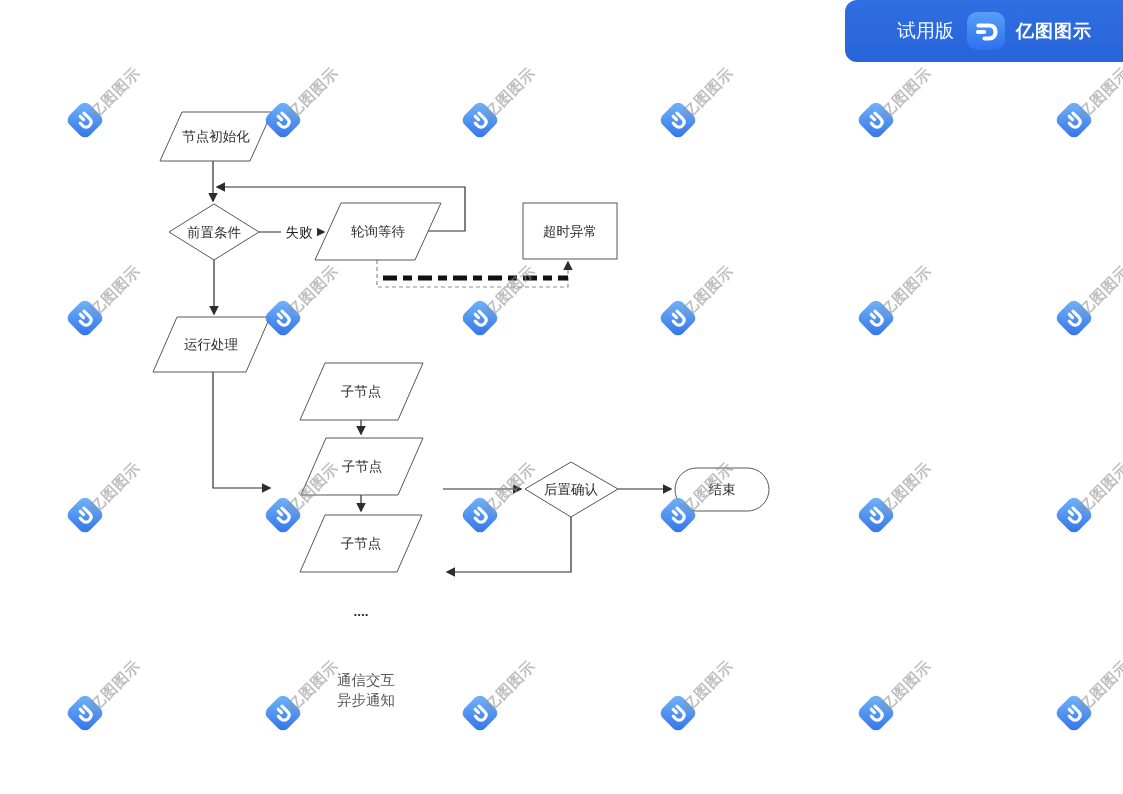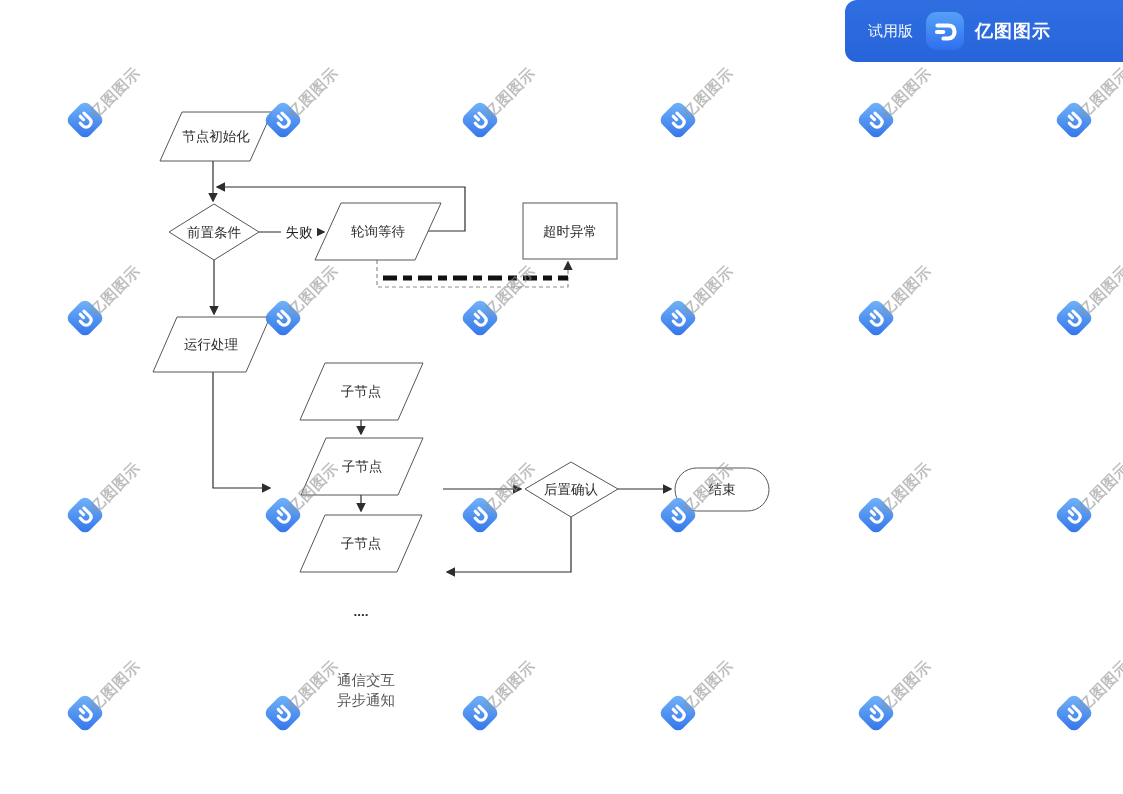--- a/index.html
+++ b/index.html
@@ -25,21 +25,21 @@
     position:absolute;left:8px;top:-14px;transform:rotate(-45deg);transform-origin:0 50%;
     font-size:15px;letter-spacing:1px;color:rgba(146,146,146,.6);white-space:nowrap;font-weight:600;
   }
   
   #banner{
     position:absolute;top:0;left:845px;width:278px;height:62px;z-index:3;
     background:linear-gradient(180deg,#2f6fe2,#2764d9);
     border-radius:12px 0 0 12px;
     display:flex;align-items:center;
   }
-  #banner .trial{color:#ffffff;font-size:15px;margin-left:23px;opacity:.95;}
+  #banner .trial{color:#ffffff;font-size:19px;margin-left:52px;opacity:.95;}
   #banner .logo{width:40px;height:40px;margin-left:12px;flex:0 0 auto;}
   #banner .brand{color:#ffffff;font-size:18px;font-weight:bold;margin-left:10px;letter-spacing:1px;}
 </style>
 </head>
 <body>
 
 <div id="canvas">
 
   <svg width="0" height="0" style="position:absolute" aria-hidden="true">
     <defs>

